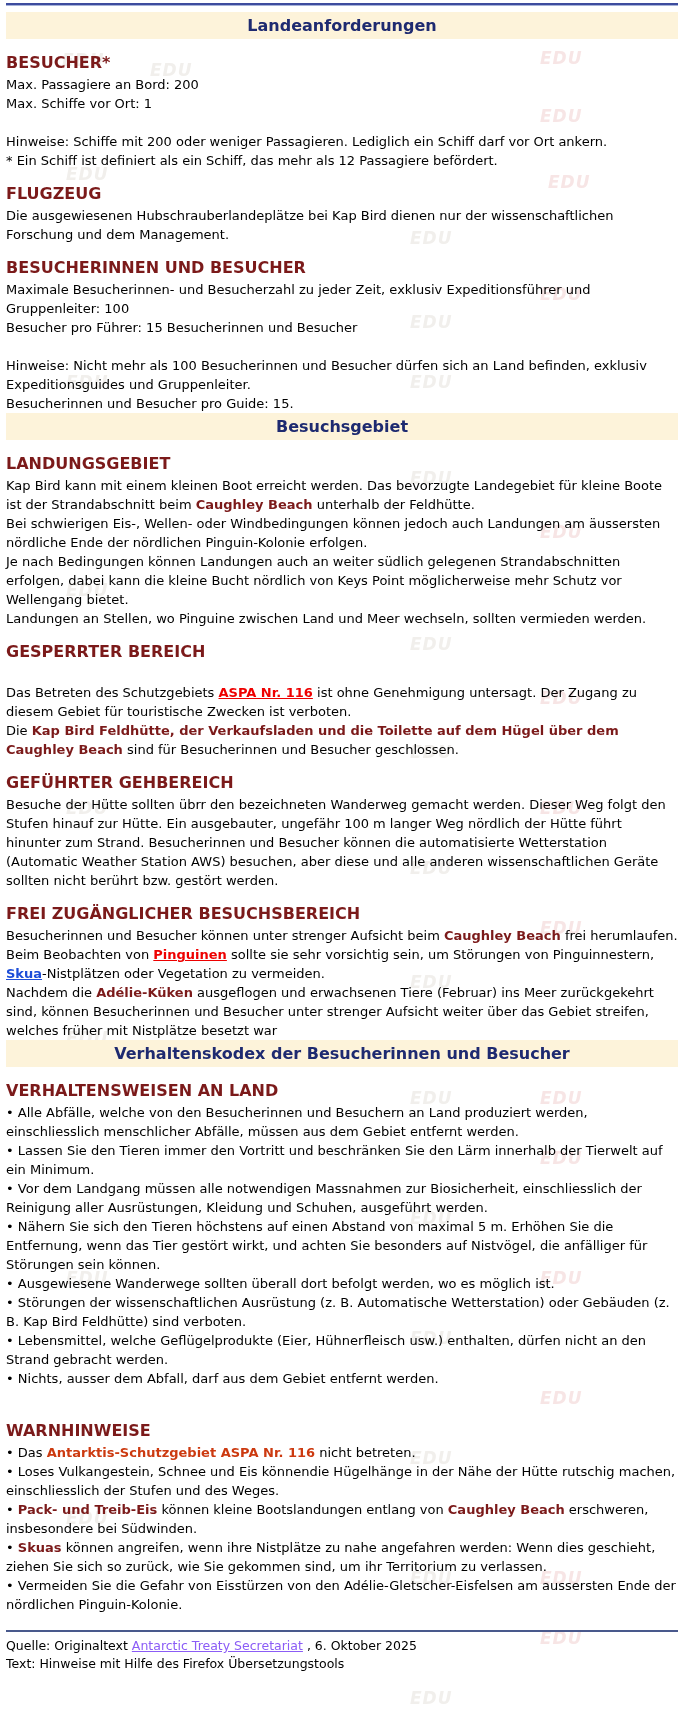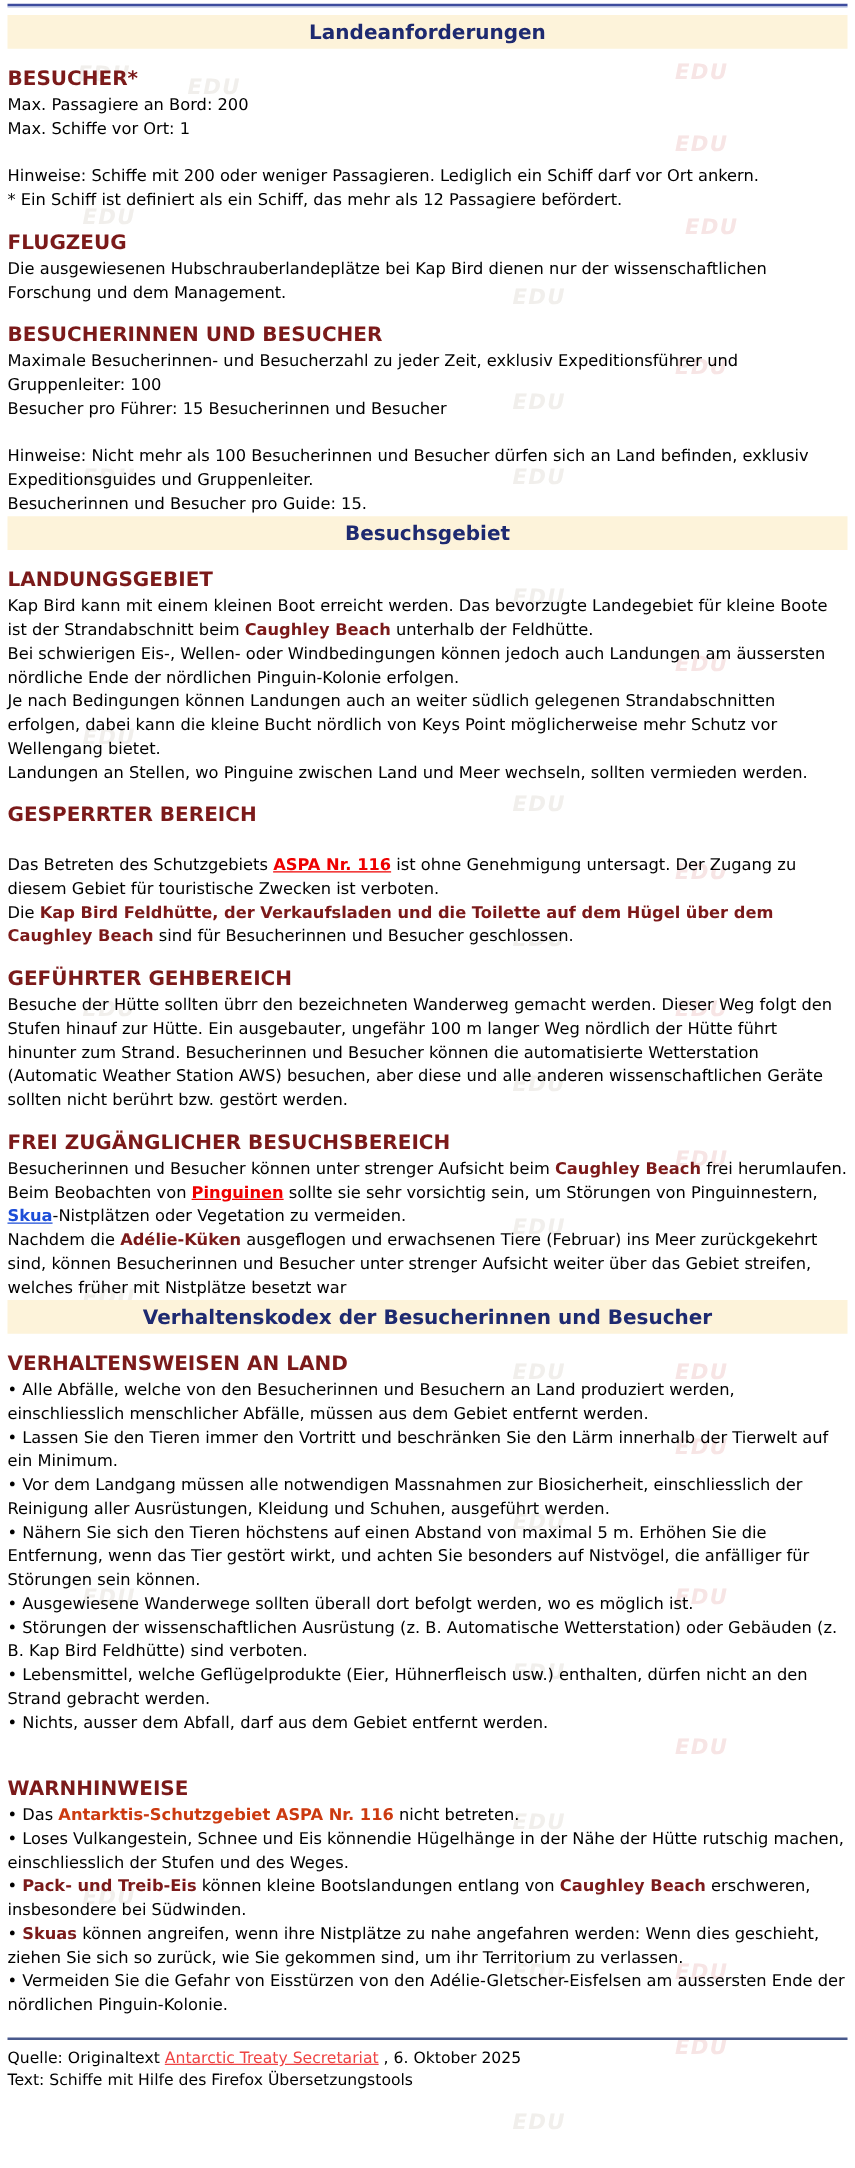--- a/index.html
+++ b/index.html
@@ -22,21 +22,21 @@
         font-size:16px;line-height:20px;font-weight:bold;color:#1e2a70;}
   
   h2.sec{font-size:16px;line-height:19px;font-weight:bold;color:#7b1a1a;margin:14px 0 3px 0;}
   
   p.t{font-size:13px;line-height:19px;margin:0;}
   .sp{height:19px;}
   .em-maroon{color:#7b1a1a;font-weight:bold;}
   .em-orange{color:#cc3a10;font-weight:bold;}
   a.link-red{color:#ee0000;font-weight:bold;}
   a.link-blue{color:#1d4ed8;font-weight:bold;}
-  a.link-blue-plain{color:#ef4444;font-weight:normal;text-decoration:underline;}
+  a.link-blue-plain{color:#8b5cf6;font-weight:normal;text-decoration:underline;}
   
   .footer-rule{height:2px;background:#49598c;margin-top:16px;margin-bottom:5px;}
   p.f{font-size:12.5px;line-height:18px;margin:0;}
 </style>
 </head>
 <body>
 
 <div class="page">
   <div id="watermarks">
       <span class="wm g" style="left: 62px; top: 50px;">EDU</span>
@@ -128,16 +128,16 @@
         <p class="t"><span>• Das </span><span class="em-orange">Antarktis-Schutzgebiet ASPA Nr. 116</span><span> nicht betreten.</span></p>
         <p class="t"><span>• Loses Vulkangestein, Schnee und Eis könnendie Hügelhänge in der Nähe der Hütte rutschig machen, einschliesslich der Stufen und des Weges.</span></p>
         <p class="t"><span>• </span><span class="em-maroon">Pack- und Treib-Eis</span><span> können kleine Bootslandungen entlang von </span><span class="em-maroon">Caughley Beach</span><span> erschweren, insbesondere bei Südwinden.</span></p>
         <p class="t"><span>• </span><span class="em-maroon">Skuas</span><span> können angreifen, wenn ihre Nistplätze zu nahe angefahren werden: Wenn dies geschieht, ziehen Sie sich so zurück, wie Sie gekommen sind, um ihr Territorium zu verlassen.</span></p>
         <p class="t"><span>• Vermeiden Sie die Gefahr von Eisstürzen von den Adélie-Gletscher-Eisfelsen am aussersten Ende der nördlichen Pinguin-Kolonie.</span></p>
       </div>
 
     <div class="footer-rule"></div>
     <p class="f" id="footer-line1"><span>Quelle: Originaltext </span><a href="#" class="link-blue-plain">Antarctic Treaty Secretariat</a><span> , 6. Oktober 2025</span></p>
     <p class="f">
-      <span>Text: Schiffe mit Hilfe des Firefox Übersetzungstools</span>
+      <span>Text: Hinweise mit Hilfe des Firefox Übersetzungstools</span>
     </p>
   </div>
 </div>
 
 </body></html>

